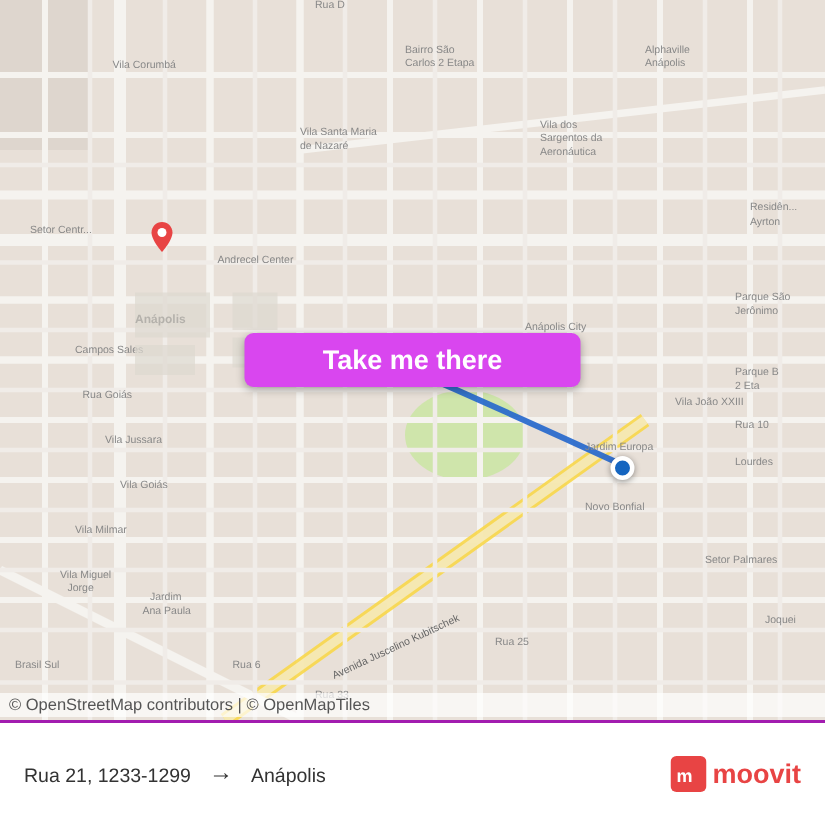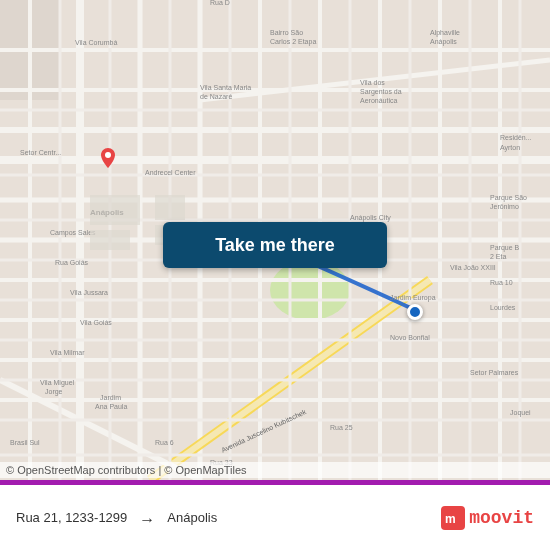--- a/index.html
+++ b/index.html
@@ -27,22 +27,22 @@
       width: 100%;
       height: 100%;
     }
 
     
     .take-me-there-btn {
       position: absolute;
       top: 222px;
       left: 163px;
       width: 224px;
-      height: 46px;
-      background: #0c4a6e;
+      height: 36px;
+      background: #d946ef;
       color: white;
       border: none;
       border-radius: 6px;
       font-size: 18px;
       font-weight: bold;
       cursor: pointer;
       display: flex;
       align-items: center;
       justify-content: center;
       z-index: 100;
@@ -53,21 +53,21 @@
     #bottom-bar {
       position: absolute;
       bottom: 0;
       left: 0;
       width: 550px;
       height: 70px;
       background: white;
       display: flex;
       align-items: center;
       padding: 0 16px;
-      border-top: 5px solid #a21caf;
+      border-top: 2px solid #a21caf;
       z-index: 200;
     }
 
     .route-info {
       display: flex;
       align-items: center;
       flex: 1;
       gap: 8px;
     }
 
@@ -93,21 +93,20 @@
       display: flex;
       align-items: center;
       gap: 4px;
       margin-left: auto;
     }
 
     .moovit-text {
       font-size: 18px;
       font-weight: bold;
       color: #e84444;
-      font-family: Liberation Mono, monospace;
     }
 
     .osm-attribution {
       position: absolute;
       bottom: 72px;
       left: 0;
       width: 100%;
       background: rgba(255,255,255,0.7);
       font-size: 11px;
       color: #555;

